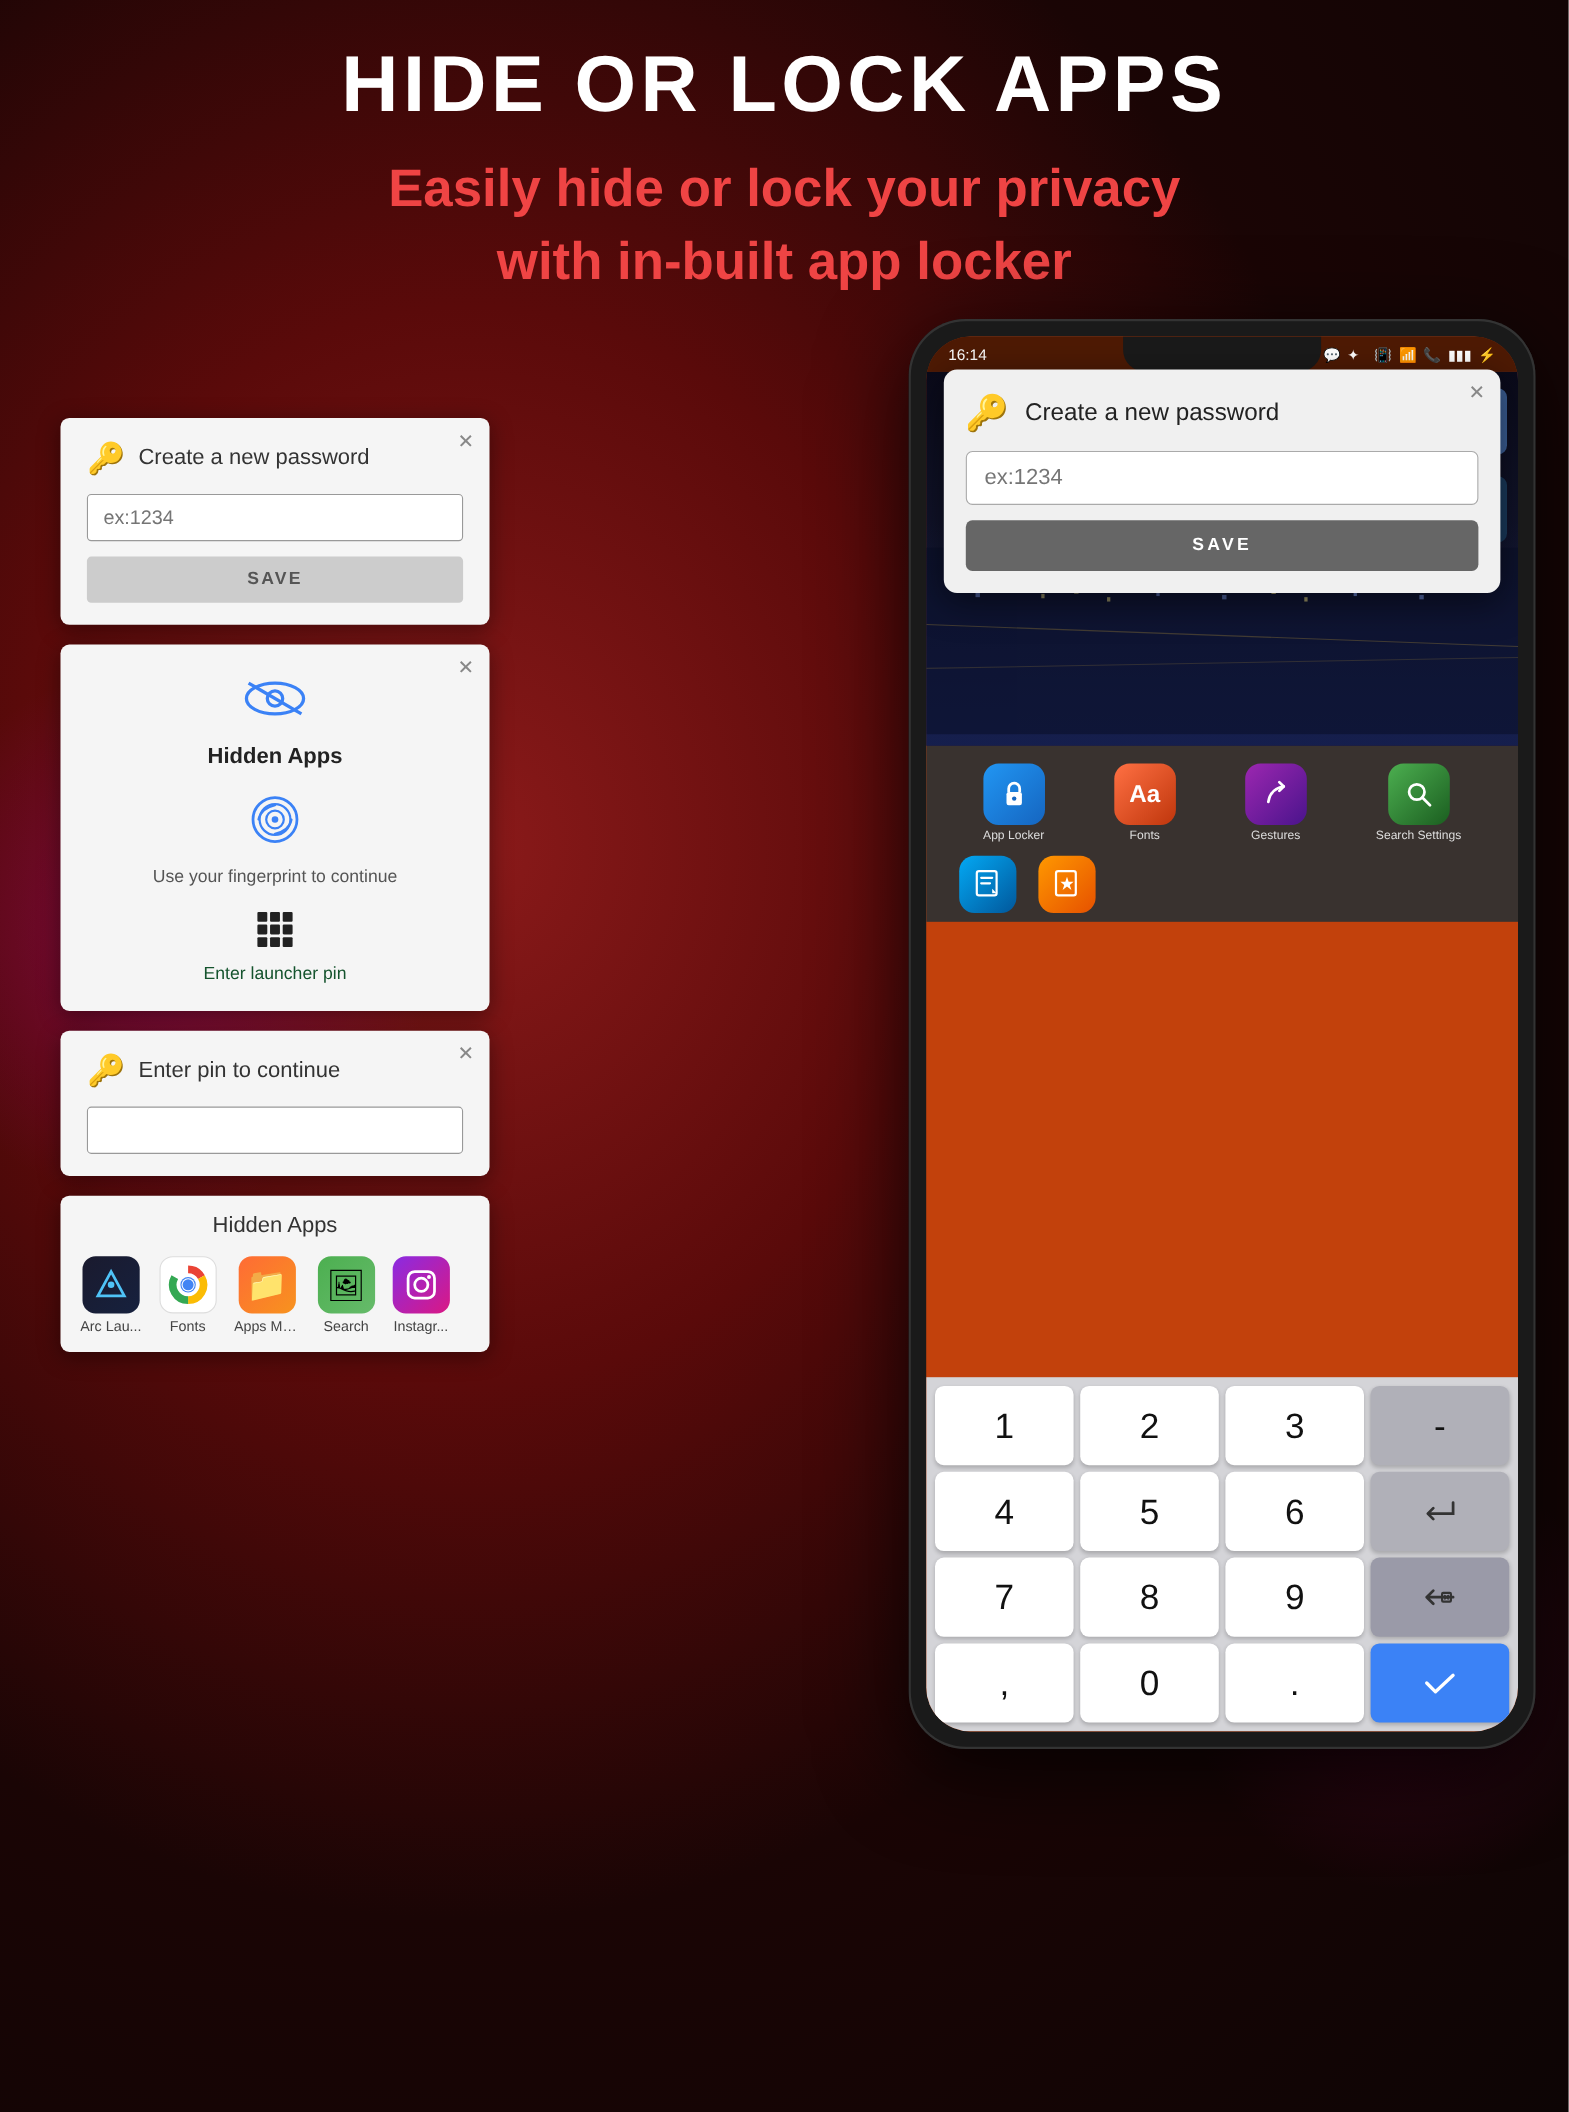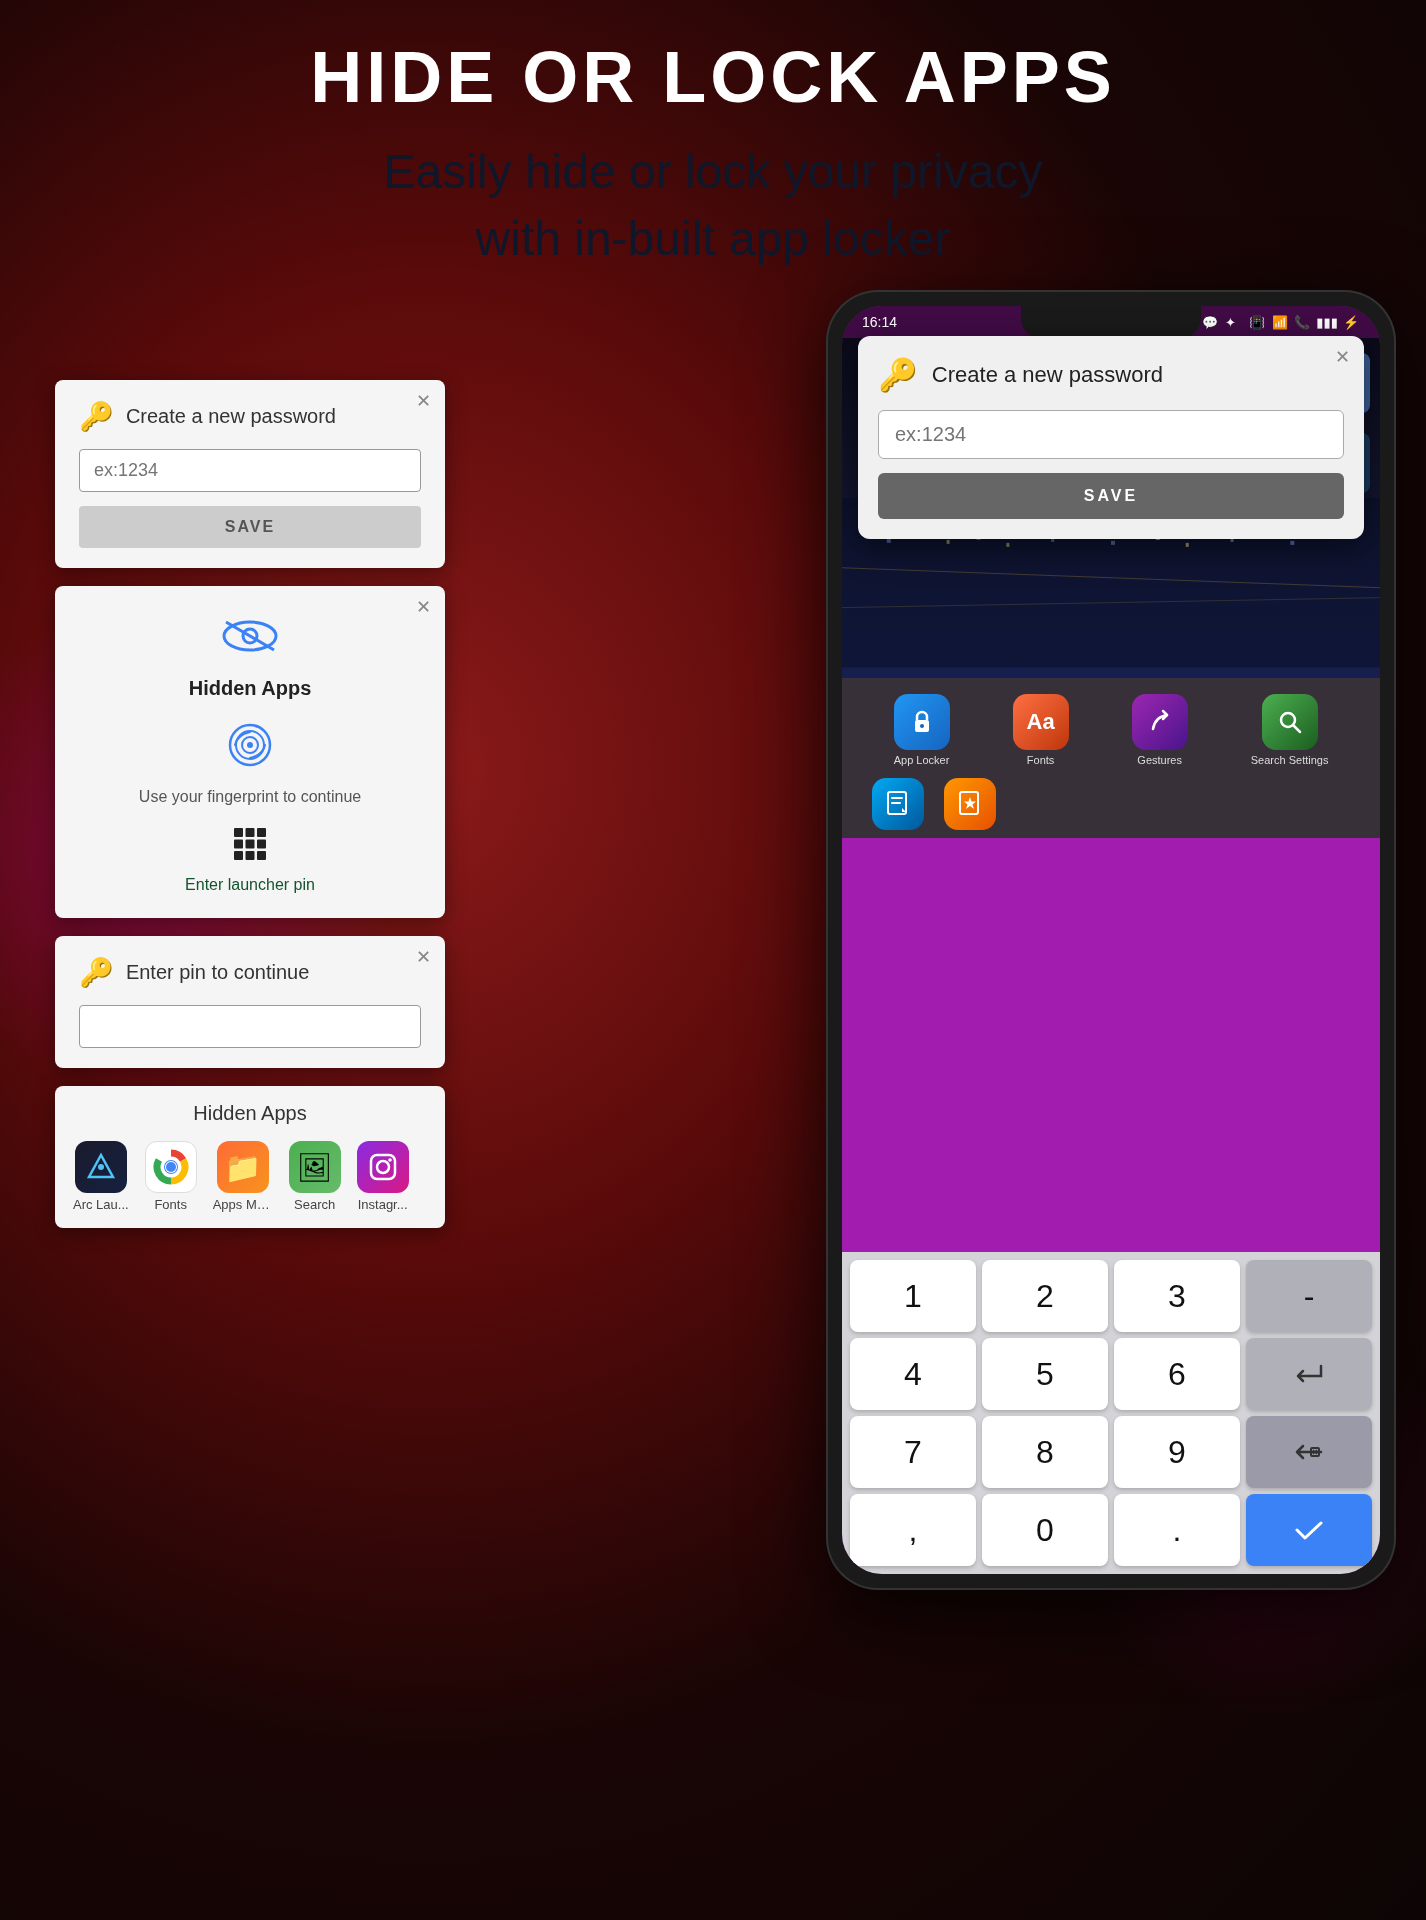--- a/index.html
+++ b/index.html
@@ -21,22 +21,22 @@
     .header-title {
       font-size: 72px;
       font-weight: 900;
       color: #ffffff;
       letter-spacing: 4px;
       text-transform: uppercase;
       margin-bottom: 20px;
     }
     .header-subtitle {
       font-size: 48px;
-      font-weight: 400;
-      color: #0f172a;
+      font-weight: 700;
+      color: #ef4444;
       line-height: 1.4;
       margin-top: 12px;
     }
 
     
     .left-panels {
       position: absolute;
       left: 55px;
       top: 380px;
       width: 390px;
@@ -221,21 +221,21 @@
       background: #1a1a1a;
       border-radius: 52px;
       padding: 16px;
       box-shadow: 0 20px 80px rgba(0,0,0,0.8), inset 0 0 0 2px #333;
       position: relative;
     }
 
     .phone-screen {
       width: 100%;
       height: 100%;
-      background: #a21caf;
+      background: #c2410c;
       border-radius: 40px;
       overflow: hidden;
       position: relative;
     }
 
     
     .phone-notch {
       position: absolute;
       top: 0;
       left: 50%;

